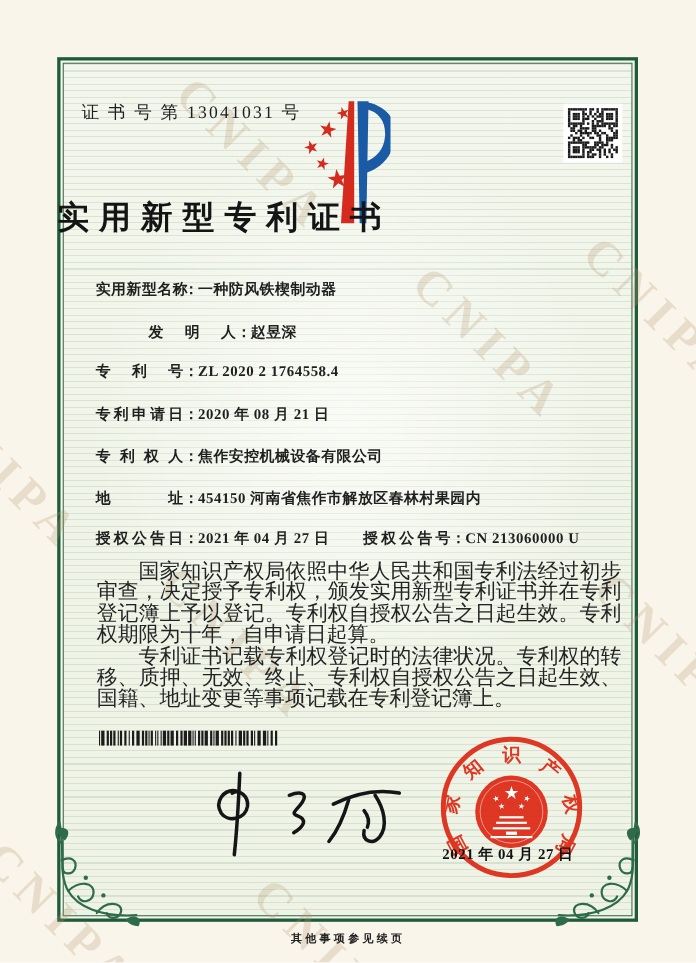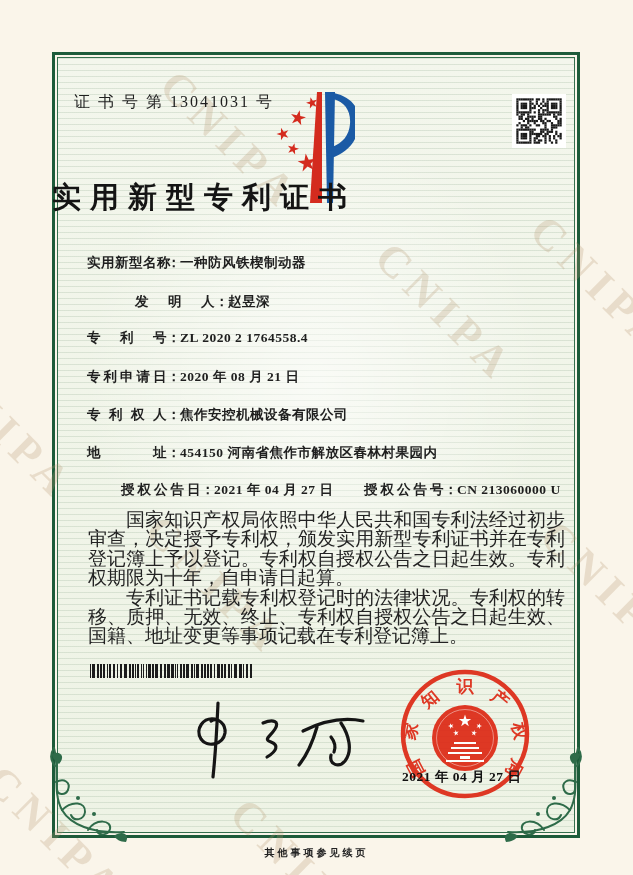--- a/index.html
+++ b/index.html
@@ -372,21 +372,21 @@
     </div>
     <div class="frow" style="top:316px;">
       <span class="flabel">专利申请日</span><span class="fcolon">：</span><span class="fval">2020 年 08 月 21 日</span>
     </div>
     <div class="frow" style="top:354px;">
       <span class="flabel">专利权人</span><span class="fcolon">：</span><span class="fval">焦作安控机械设备有限公司</span>
     </div>
     <div class="frow" style="top:392px;">
       <span class="flabel">地址</span><span class="fcolon">：</span><span class="fval">454150 河南省焦作市解放区春林村果园内</span>
     </div>
-    <div class="frow" style="top:429px;margin-left:34px;">
+    <div class="frow" style="top:429px;">
       <span class="flabel">授权公告日</span><span class="fcolon">：</span><span class="fval">2021 年 04 月 27 日</span>
       <span class="fpair2">
         <span class="flabel">授权公告号</span><span class="fcolon">：</span><span class="fval">CN 213060000 U</span>
       </span>
     </div>
 
     <div class="paras">
       <p>国家知识产权局依照中华人民共和国专利法经过初步审查，决定授予专利权，颁发实用新型专利证书并在专利登记簿上予以登记。专利权自授权公告之日起生效。专利权期限为十年，自申请日起算。</p>
       <p>专利证书记载专利权登记时的法律状况。专利权的转移、质押、无效、终止、专利权自授权公告之日起生效、国籍、地址变更等事项记载在专利登记簿上。</p>
     </div>

